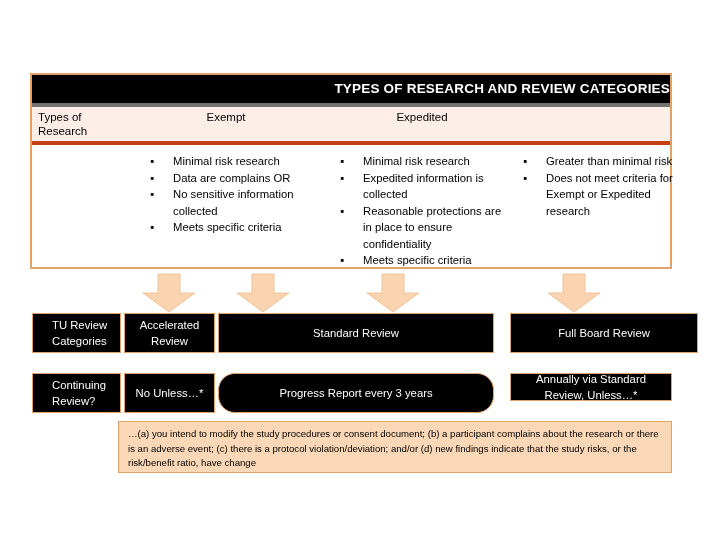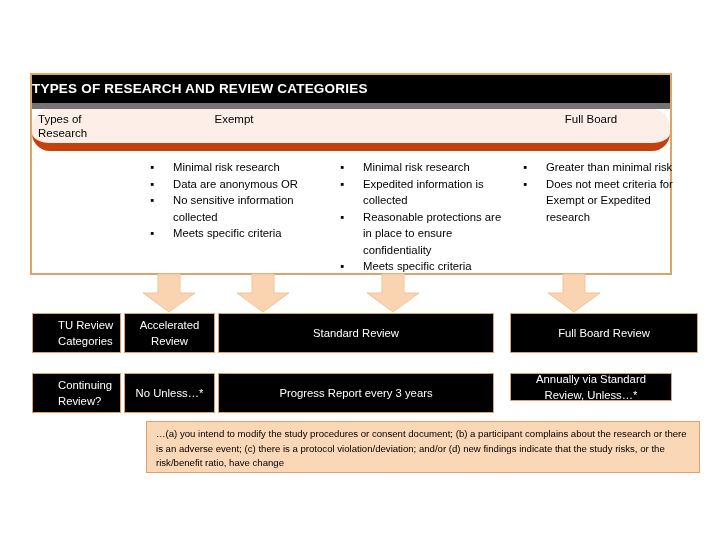--- a/index.html
+++ b/index.html
@@ -22,41 +22,40 @@
     width: 642px;
     border: 2px solid #E0A268;
     box-sizing: border-box;
     background: #ffffff;
   }
   .title-bar {
     background: #000000;
     color: #ffffff;
     font-weight: bold;
     font-size: 13.5px;
-    text-align: left;
+    text-align: right;
     padding: 6px 0 7px 0;
     letter-spacing: .2px;
-    border-bottom: 6px solid #737373;
+    border-bottom: 4px solid #737373;
   }
   .header-row {
     background: #FDEFE8;
-    border-bottom: 8px solid #c2410c;
+    border-bottom: 4px solid #c2410c;
     position: relative;
     height: 34px;
     font-size: 11.5px;
     color: #000;
-    border-radius: 18px;
   }
   .header-row .hcell {
     position: absolute;
     top: 4px;
     line-height: 13.5px;
   }
   .h-types   { left: 6px;   width: 95px;  text-align: left; }
-  .h-exempt  { left: 112px; width: 180px; text-align: center; }
+  .h-exempt  { left: 104px; width: 180px; text-align: center; }
   .h-exped   { left: 300px; width: 180px; text-align: center; }
   .h-full    { left: 480px; width: 158px; text-align: center; }
 
   .body-row {
     position: relative;
     height: 122px;
     background: #ffffff;
   }
   .bullet-col {
     position: absolute;
@@ -101,64 +100,63 @@
     line-height: 16px;
     display: flex;
     align-items: center;
     justify-content: center;
     text-align: center;
     padding: 0 4px;
   }
   .blackbox.left-align {
     justify-content: flex-start;
     text-align: left;
-    padding-left: 25px;
+    padding-left: 19px;
   }
 
   
   #footnote {
     position: absolute;
     left: 118px; top: 421px;
     width: 554px; height: 52px;
     box-sizing: border-box;
     background: #FAD7B6;
     border: 1px solid #E0A268;
     color: #000;
     font-size: 9.6px;
     line-height: 14.5px;
     padding: 5px 9px 0 9px;
-    margin-left: 28px;
   }
 </style>
 </head>
 <body>
 
 <div id="stage">
 
   <div id="research-table">
 
     <div class="title-bar">TYPES OF RESEARCH AND REVIEW CATEGORIES</div>
 
     <div class="header-row">
       <div class="hcell h-types">Types of Research</div>
       <div class="hcell h-exempt">Exempt</div>
-      <div class="hcell h-full">Full Board</div>
+      <div class="hcell h-exped">Expedited</div>
     </div>
 
     <div class="body-row">
 
       <div class="bullet-col bcol-exempt">
         <ul class="blist">
           <li>
             <span class="bmark">▪</span>
             <span>Minimal risk research</span>
           </li>
           <li>
             <span class="bmark">▪</span>
-            <span>Data are anonymous OR</span>
+            <span>Data are complains OR</span>
           </li>
           <li>
             <span class="bmark">▪</span>
             <span>No sensitive information collected</span>
           </li>
           <li>
             <span class="bmark">▪</span>
             <span>Meets specific criteria</span>
           </li>
         </ul>
@@ -234,21 +232,21 @@
   <div class="blackbox" style="left:510px; top:313px; width:188px; height:40px;">
     <span>Full Board Review</span>
   </div>
 
   <div class="blackbox left-align" style="left:32px; top:373px; width:89px; height:40px;">
     <span>Continuing Review?</span>
   </div>
   <div class="blackbox" style="left:124px; top:373px; width:91px; height:40px;text-align:center;">
     <span>No Unless…*</span>
   </div>
-  <div class="blackbox" style="left:218px; top:373px; width:276px; height:40px;">
+  <div class="blackbox" style="left:218px; top:373px; width:276px; height:40px;border-radius:17px;">
     <span>Progress Report every 3 years</span>
   </div>
   <div class="blackbox" style="left:510px; top:373px; width:162px; height:28px;">
     <span>Annually via Standard Review, Unless…*</span>
   </div>
 
   <div id="footnote">
     <span>…(a) you intend to modify the study procedures or consent document; (b) a participant complains about the research or there is an adverse event; (c) there is a protocol violation/deviation; and/or (d) new findings indicate that the study risks, or the risk/benefit ratio, have change</span>
   </div>
 

